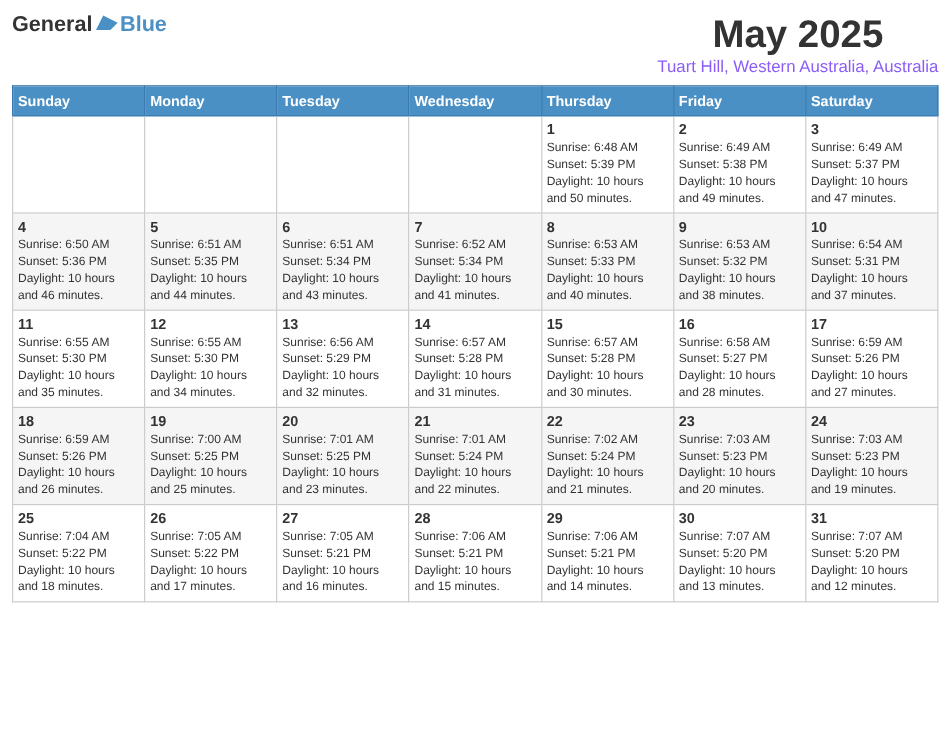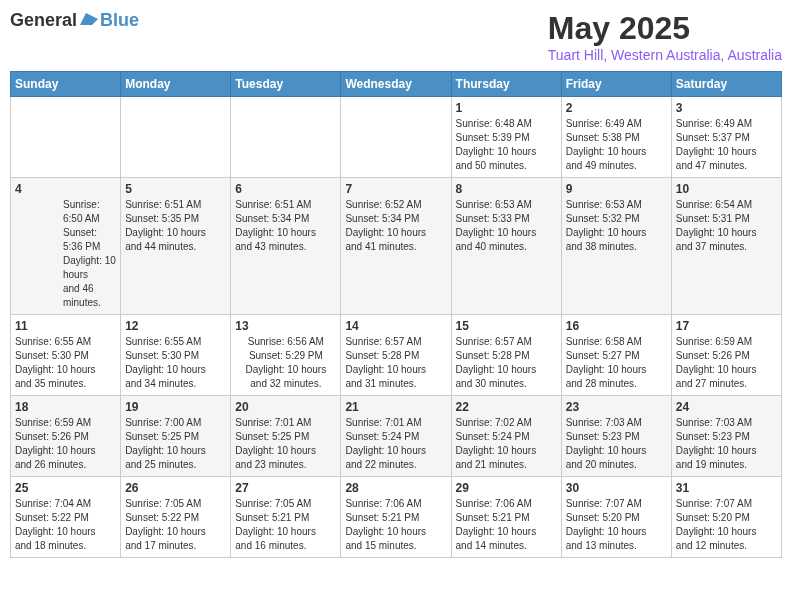--- a/index.html
+++ b/index.html
@@ -18,21 +18,21 @@
     }
     .logo {
       display: flex;
       align-items: flex-start;
     }
     .logo-line1 {
       display: flex;
       align-items: center;
     }
     .title-block {
-      text-align: left;
+      text-align: center;
     }
     .title-block h1 {
       font-size: 32px;
       font-weight: bold;
       color: #333;
     }
     .title-block h2 {
       font-size: 14px;
       font-weight: normal;
       color: #8b5cf6;
@@ -134,21 +134,21 @@
           <div class="day-number">3</div>
           <div class="day-info" style="white-space: pre-line;">Sunrise: 6:49 AM
 Sunset: 5:37 PM
 Daylight: 10 hours
 and 47 minutes.</div>
         </td>
       </tr>
       <tr>
         <td>
           <div class="day-number">4</div>
-          <div class="day-info" style="white-space: pre-line; margin-left: 48px;">Sunrise: 6:50 AM
+          <div class="day-info" style="white-space: pre-line;">Sunrise: 6:50 AM
 Sunset: 5:36 PM
 Daylight: 10 hours
 and 46 minutes.</div>
         </td>
         <td>
           <div class="day-number">5</div>
           <div class="day-info" style="white-space: pre-line;">Sunrise: 6:51 AM
 Sunset: 5:35 PM
 Daylight: 10 hours
 and 44 minutes.</div>
@@ -199,21 +199,21 @@
         </td>
         <td>
           <div class="day-number">12</div>
           <div class="day-info" style="white-space: pre-line;">Sunrise: 6:55 AM
 Sunset: 5:30 PM
 Daylight: 10 hours
 and 34 minutes.</div>
         </td>
         <td>
           <div class="day-number">13</div>
-          <div class="day-info" style="white-space: pre-line; text-align: center;">Sunrise: 6:56 AM
+          <div class="day-info" style="white-space: pre-line;">Sunrise: 6:56 AM
 Sunset: 5:29 PM
 Daylight: 10 hours
 and 32 minutes.</div>
         </td>
         <td>
           <div class="day-number">14</div>
           <div class="day-info" style="white-space: pre-line;">Sunrise: 6:57 AM
 Sunset: 5:28 PM
 Daylight: 10 hours
 and 31 minutes.</div>

